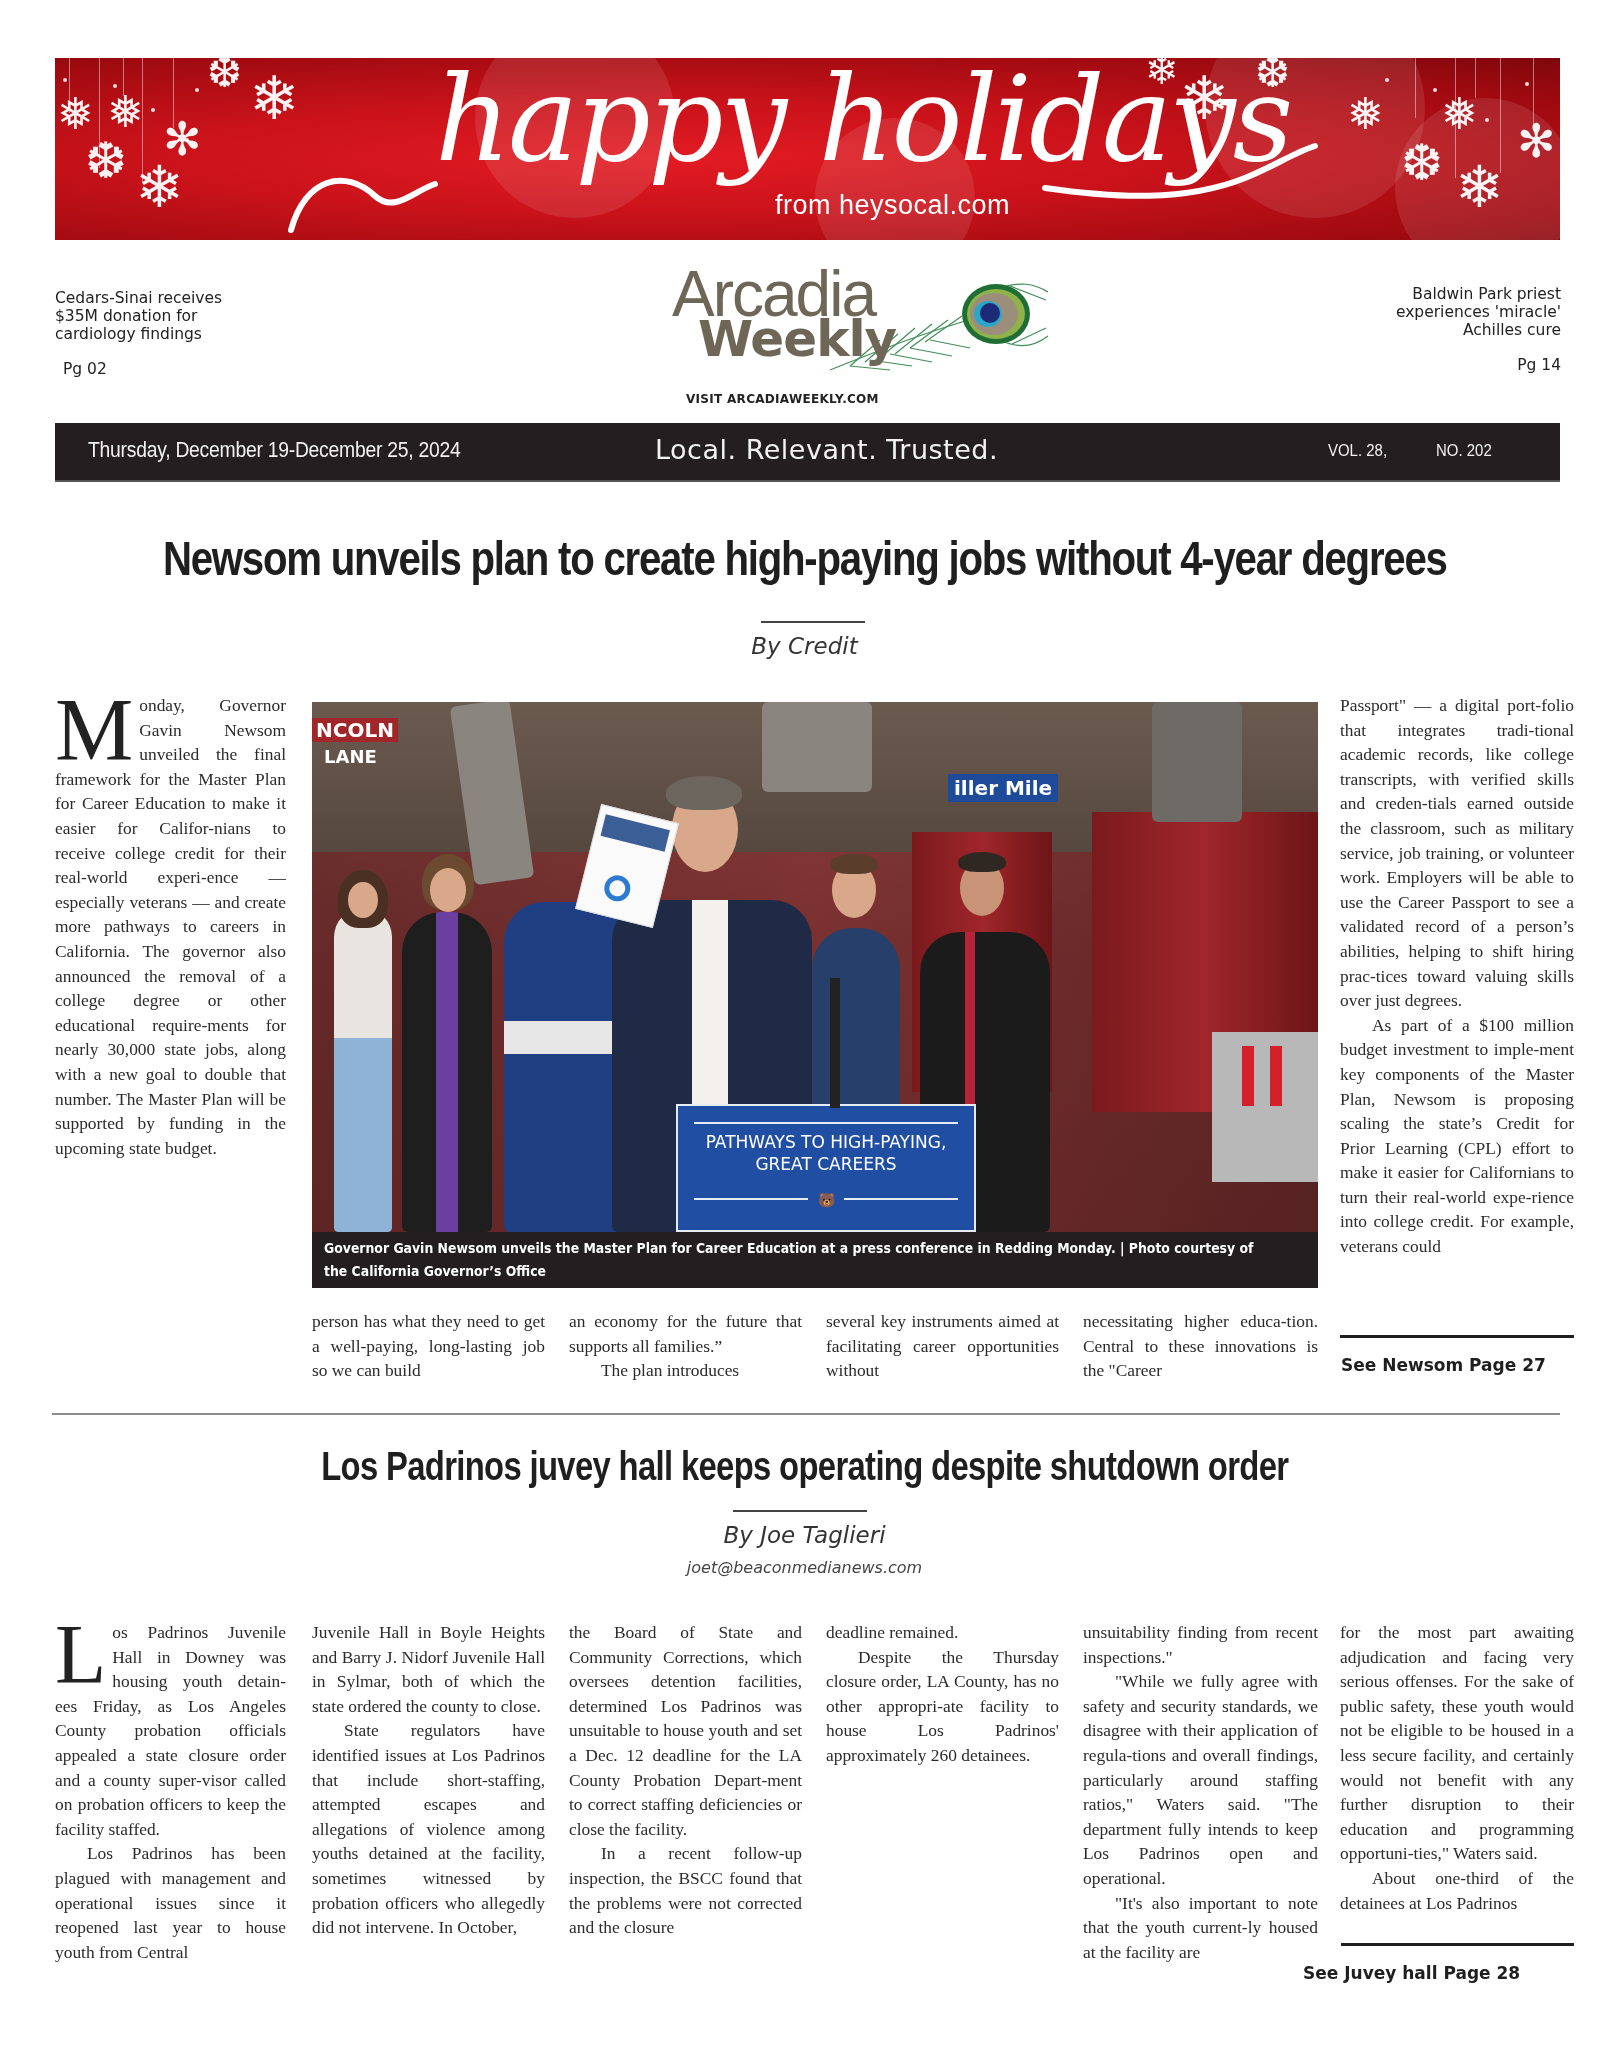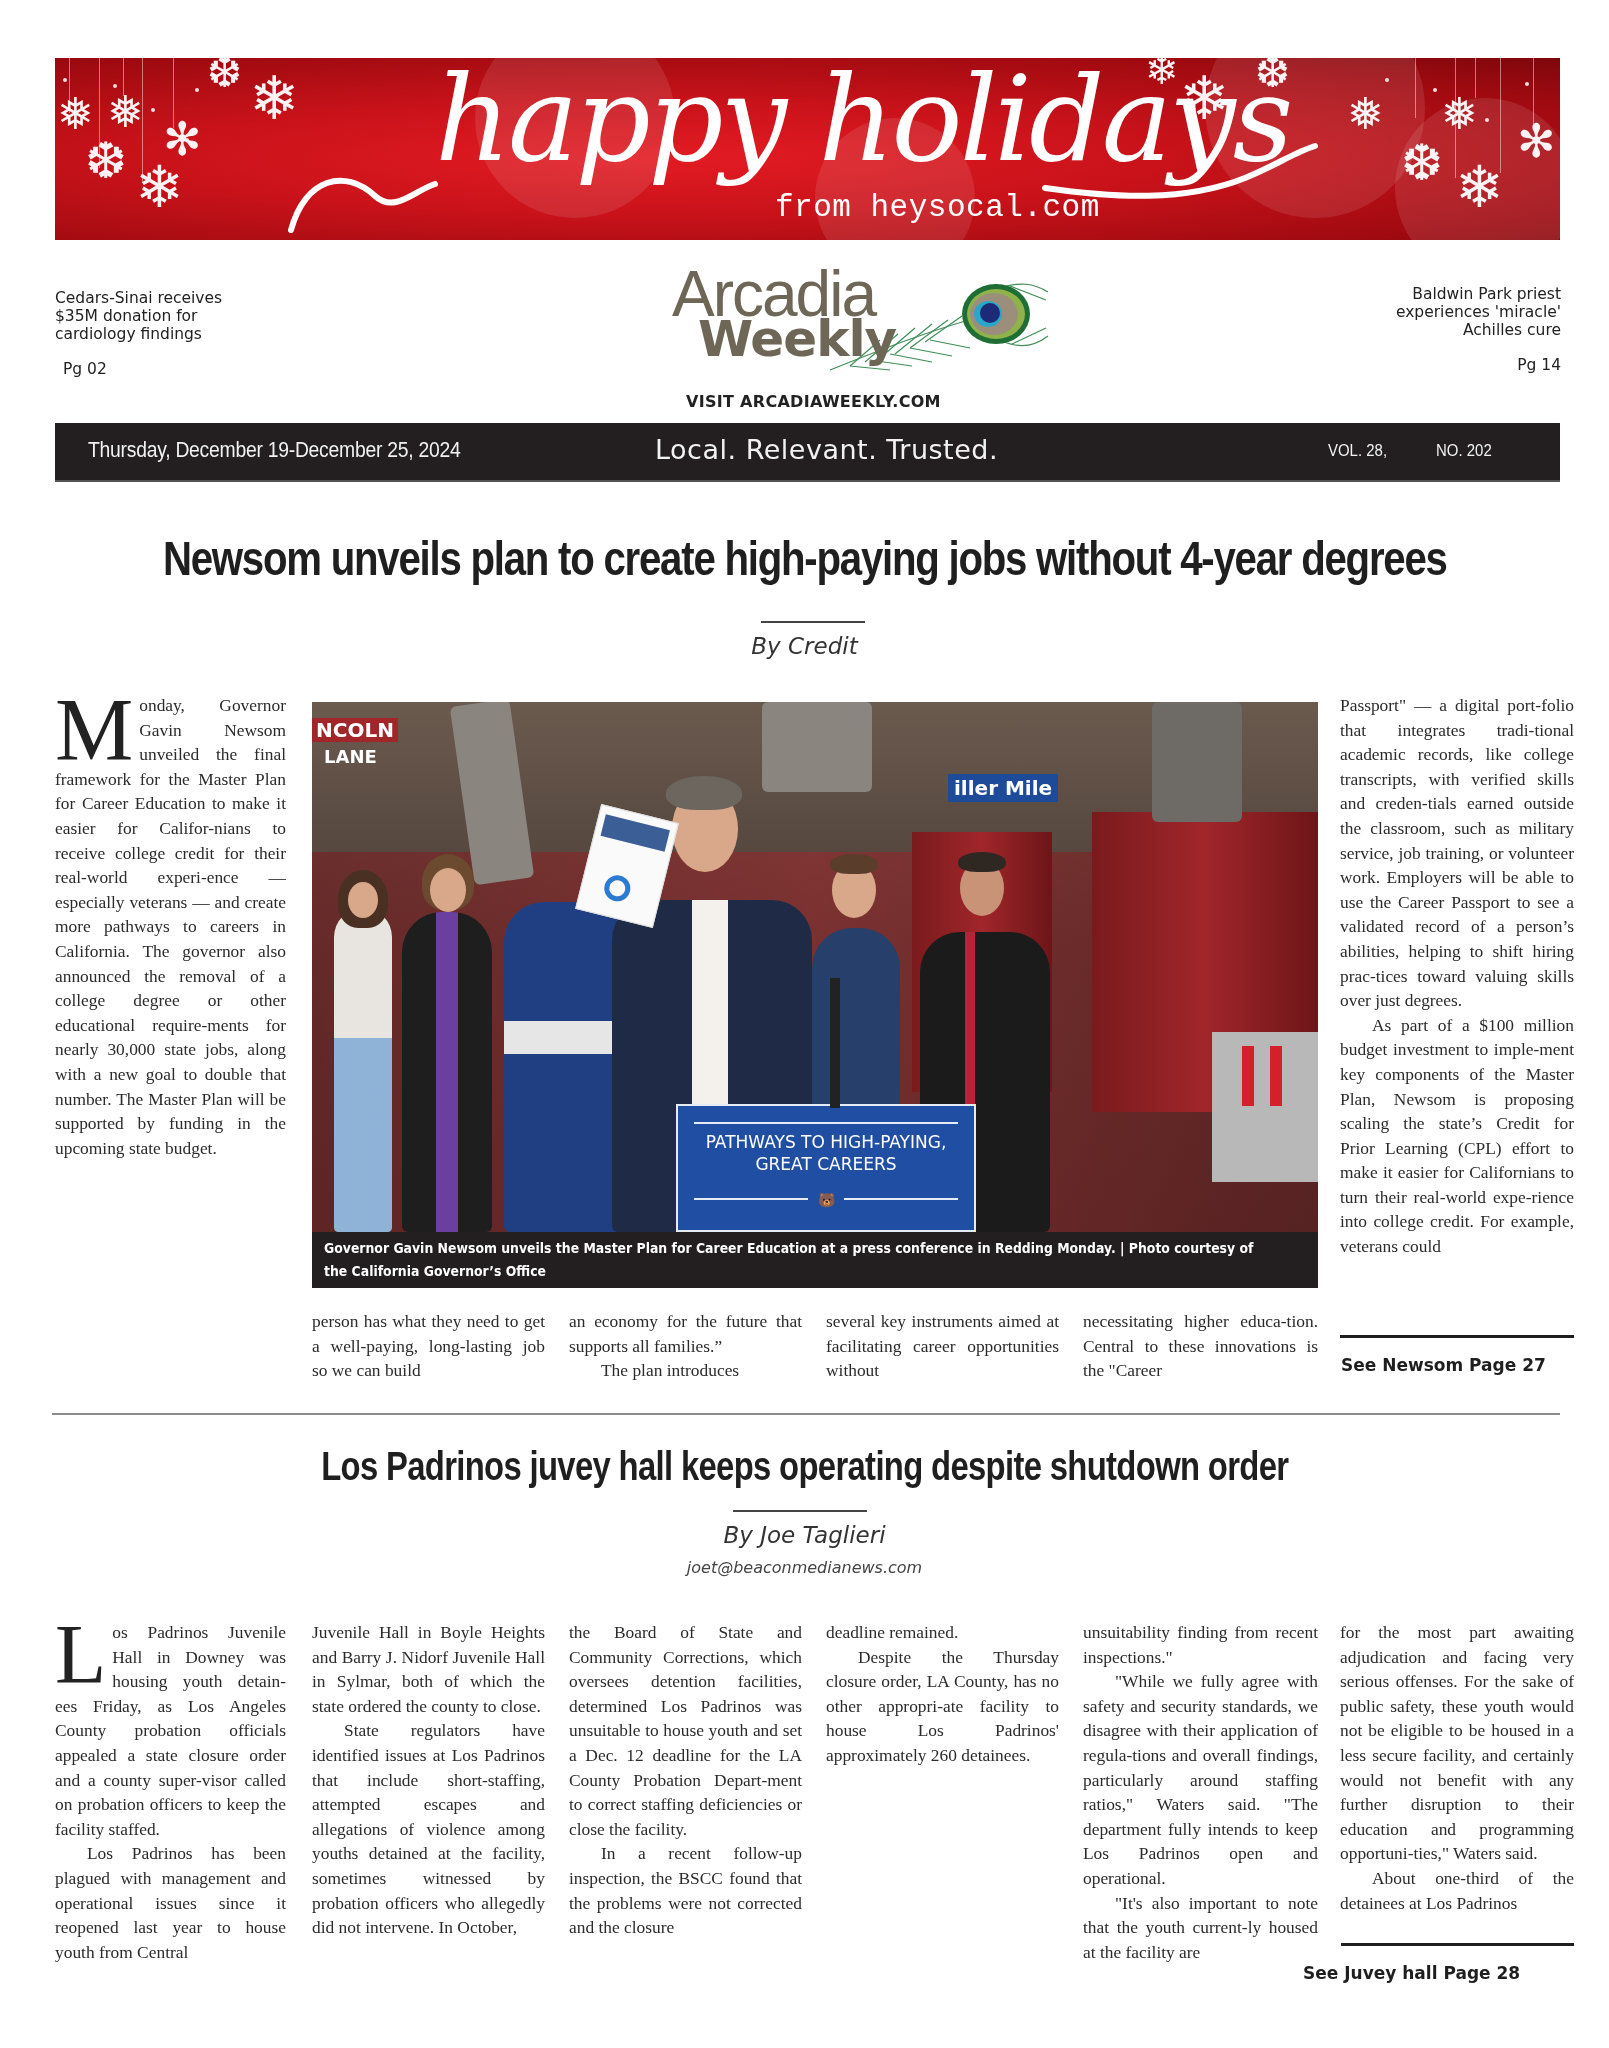--- a/index.html
+++ b/index.html
@@ -15,41 +15,41 @@
   .banner .glow { position: absolute; border-radius: 50%; background: rgba(255,255,255,0.10); }
   .banner .string { position: absolute; top: 0; width: 1px; background: rgba(255,255,255,0.45); }
   .banner .flake { position: absolute; color: #ffffff; font-family: "DejaVu Sans", sans-serif; line-height: 1; opacity: 0.95; }
   .banner .dot { position: absolute; width: 4px; height: 4px; border-radius: 50%; background: #fff; opacity: 0.85; }
   .banner-script {
     position: absolute; left: 380px; top: 2px; font-family: "DejaVu Serif", serif; font-style: italic;
     font-size: 118px; color: #fff; letter-spacing: -3px; line-height: 1; white-space: nowrap;
   }
   .banner-swoosh { position: absolute; left: 230px; top: 60px; }
   .banner-sub {
-    position: absolute; left: 720px; top: 132px; font-family: Liberation Mono, monospace;
-    font-size: 31px; color: #fff; letter-spacing: 0.5px;
+    position: absolute; left: 720px; top: 132px; font-family: Liberation Sans, sans-serif;
+    font-size: 27px; color: #fff; letter-spacing: 0.5px;
   }
 
   
   .teaser { position: absolute; font-family: "DejaVu Sans", sans-serif; font-size: 15.5px; line-height: 18px; color: #222; }
   .teaser.left { left: 55px; top: 289px; width: 220px; text-align: left; }
   .teaser.right { right: 48px; top: 285px; width: 220px; text-align: right; }
   .teaser .pg { display: block; margin-top: 17px; margin-left: 8px; }
 
   .logo { position: absolute; left: 670px; top: 262px; width: 380px; height: 120px; }
   .logo-arcadia {
     position: absolute; left: 2px; top: 0; font-family: "Liberation Sans", sans-serif; font-size: 64px;
     color: #6e6656; letter-spacing: -2px; line-height: 1;
   }
   .logo-weekly {
     position: absolute; left: 28px; top: 52px; font-family: "DejaVu Sans", sans-serif; font-weight: bold;
     font-size: 50px; color: #6e6656; letter-spacing: -1px; line-height: 1;
   }
   .logo-feather { position: absolute; left: 150px; top: 8px; }
-  .visit { position: absolute; left: 686px; top: 392px; font-family: "DejaVu Sans", sans-serif; font-weight: bold; font-size: 16px; color: #222; letter-spacing: 0.3px; }
+  .visit { position: absolute; left: 686px; top: 392px; font-family: "DejaVu Sans", sans-serif; font-weight: bold; font-size: 12px; color: #222; letter-spacing: 0.3px; }
 
   .datebar {
     position: absolute; left: 55px; top: 423px; width: 1505px; height: 59px; background: #231f20; color: #f2f2f2;
     border-bottom: 2px solid #555;
   }
   .datebar .date { position: absolute; left: 33px; top: 14px; font-family: "Liberation Sans", sans-serif; font-size: 22px; letter-spacing: -0.3px; transform: scaleX(0.88); transform-origin: left; }
   .datebar .slogan { position: absolute; left: 600px; top: 11px; font-family: "DejaVu Sans", sans-serif; font-size: 27px; letter-spacing: 0.5px; }
   .datebar .vol { position: absolute; left: 1273px; top: 18px; font-family: "Liberation Sans", sans-serif; font-size: 17px; transform: scaleX(0.88); transform-origin: left; }
   .datebar .no { position: absolute; left: 1381px; top: 18px; font-family: "Liberation Sans", sans-serif; font-size: 17px; transform: scaleX(0.88); transform-origin: left; }
 

